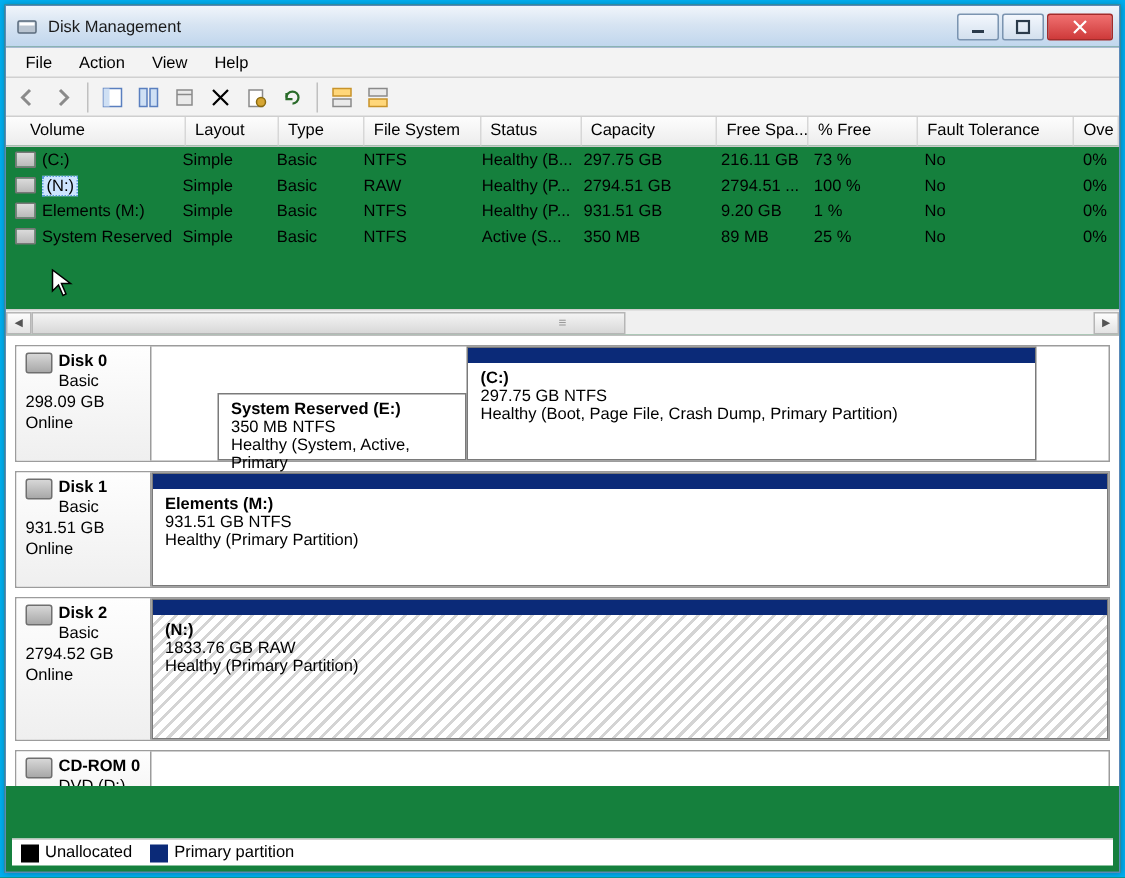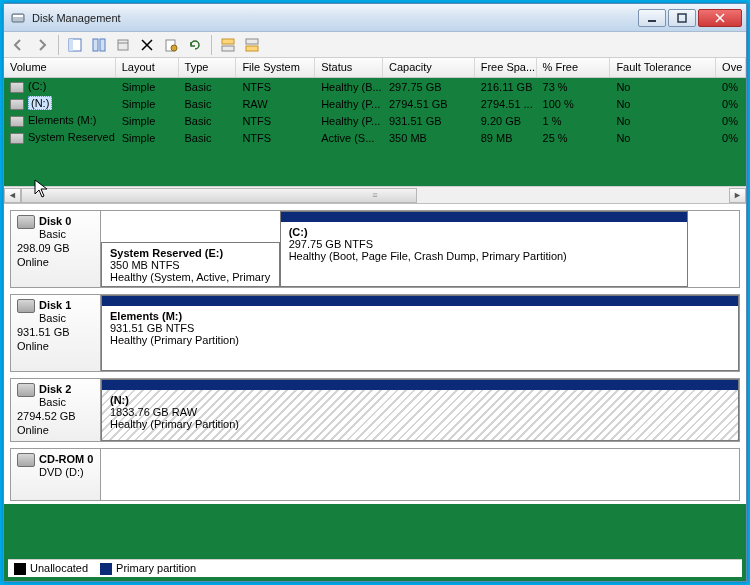--- a/index.html
+++ b/index.html
@@ -18,21 +18,21 @@
 .menubar { height:20px; background:#f3f3f3; border-bottom:1px solid #d0d0d0; display:flex; align-items:center; padding:0 4px; }
 .menubar span { padding:2px 9px; cursor:default; }
 
 
 .toolbar { height:26px; background:#f3f3f3; border-bottom:1px solid #cfcfcf; display:flex; align-items:center; padding:0 4px; gap:4px; }
 .tbtn { width:20px; height:20px; display:flex; align-items:center; justify-content:center; border:1px solid transparent; }
 .tdiv { width:1px; height:20px; background:#c0c0c0; margin:0 2px; }
 
 
 .vlist { border-bottom:1px solid #bfbfbf; }
-.vhdr { display:flex; background:linear-gradient(180deg,#fdfdfd,#ececec); border-bottom:1px solid #c9c9c9; height:20px; }
+.vhdr { display:flex; background:linear-gradient(180deg,#fdfdfd,#ececec); border-bottom:1px solid #c9c9c9; height:20px;padding-left:10px; }
 .vhdr div { padding:3px 6px; border-right:1px solid #d7d7d7; overflow:hidden; white-space:nowrap; }
 .vrow { display:flex; height:17px; align-items:center; }
 .vrow div { padding:1px 6px; overflow:hidden; white-space:nowrap; }
 .vrow.selected { }
 .vrow.selected .c0 span.txt { background:#cde5ff; border:1px dotted #5a9adb; padding:0 2px; }
 .vicon { width:14px; height:11px; background:linear-gradient(180deg,#dcdcdc,#b9b9b9); border:1px solid #777; display:inline-block; margin-right:4px; vertical-align:middle; border-radius:1px; }
 .c0{width:112px}.c1{width:63px}.c2{width:58px}.c3{width:79px}.c4{width:68px}.c5{width:92px}.c6{width:62px}.c7{width:74px}.c8{width:106px}.c9{width:30px}
 
 .gap { height:40px; }
 .hscroll { height:17px; background:#f0f0f0; border-top:1px solid #cfcfcf; display:flex; align-items:center; }
@@ -92,20 +92,26 @@
           </svg>
         </div>
       <div class="wbtn close">
           <svg width="10" height="10">
             <path d="M1 1 L9 9 M9 1 L1 9" stroke="#fff" stroke-width="1.5"></path>
           </svg>
         </div>
     </div>
   </div>
 
+  <div class="menubar">
+    <span>File</span>
+    <span>Action</span>
+    <span>View</span>
+    <span>Help</span>
+  </div>
 
   <div class="toolbar">
     <div class="tbtn">
         <svg width="14" height="14">
           <path d="M9 2 L4 7 L9 12" fill="none" stroke="#8a8a8a" stroke-width="2"></path>
         </svg>
       </div>
     <div class="tbtn">
         <svg width="14" height="14">
           <path d="M5 2 L10 7 L5 12" fill="none" stroke="#8a8a8a" stroke-width="2"></path>
@@ -230,21 +236,21 @@
       <div class="arr">◄</div>
       <div class="trk">
           <div class="thm"></div>
           <span class="nub">≡</span>
         </div>
       <div class="arr">►</div>
     </div>
   </div>
 
   <div class="diskview" id="diskview">
-      <div class="diskpanel" style="height: 78px;">
+      <div class="diskpanel" style="height: 78px; gap: 44px;">
         <div class="diskleft"><span class="dicon"></span><b>Disk 0</b><div>Basic</div><div>298.09 GB</div><div>Online</div></div>
         <div class="diskright">
           <div class="partrow">
             <div class="partbox" style="width: 28%; margin-top: 31px;">
               <div class="parthdr"></div>
               <div class="partbody"><b>System Reserved  (E:)</b><br><span>350 MB NTFS</span><br><span>Healthy (System, Active, Primary</span></div>
             </div>
             <div class="partbox" style="width: 64%;">
               <div class="parthdr"></div>
               <div class="partbody"><b>(C:)</b><br><span>297.75 GB NTFS</span><br><span>Healthy (Boot, Page File, Crash Dump, Primary Partition)</span></div>
@@ -256,21 +262,21 @@
         <div class="diskleft"><span class="dicon"></span><b>Disk 1</b><div>Basic</div><div>931.51 GB</div><div>Online</div></div>
         <div class="diskright">
           <div class="partrow">
             <div class="partbox" style="width: 100%;">
               <div class="parthdr"></div>
               <div class="partbody"><b>Elements  (M:)</b><br><span>931.51 GB NTFS</span><br><span>Healthy (Primary Partition)</span></div>
             </div>
           </div>
         </div>
       </div>
-      <div class="diskpanel" style="height: 64px;">
+      <div class="diskpanel" style="height: 96px;">
         <div class="diskleft"><span class="dicon"></span><b>Disk 2</b><div>Basic</div><div>2794.52 GB</div><div>Online</div></div>
         <div class="diskright">
           <div class="partrow">
             <div class="partbox hatched" style="width: 100%;">
               <div class="parthdr"></div>
               <div class="partbody"><b>(N:)</b><br><span>1833.76 GB RAW</span><br><span>Healthy (Primary Partition)</span></div>
             </div>
           </div>
         </div>
       </div>

